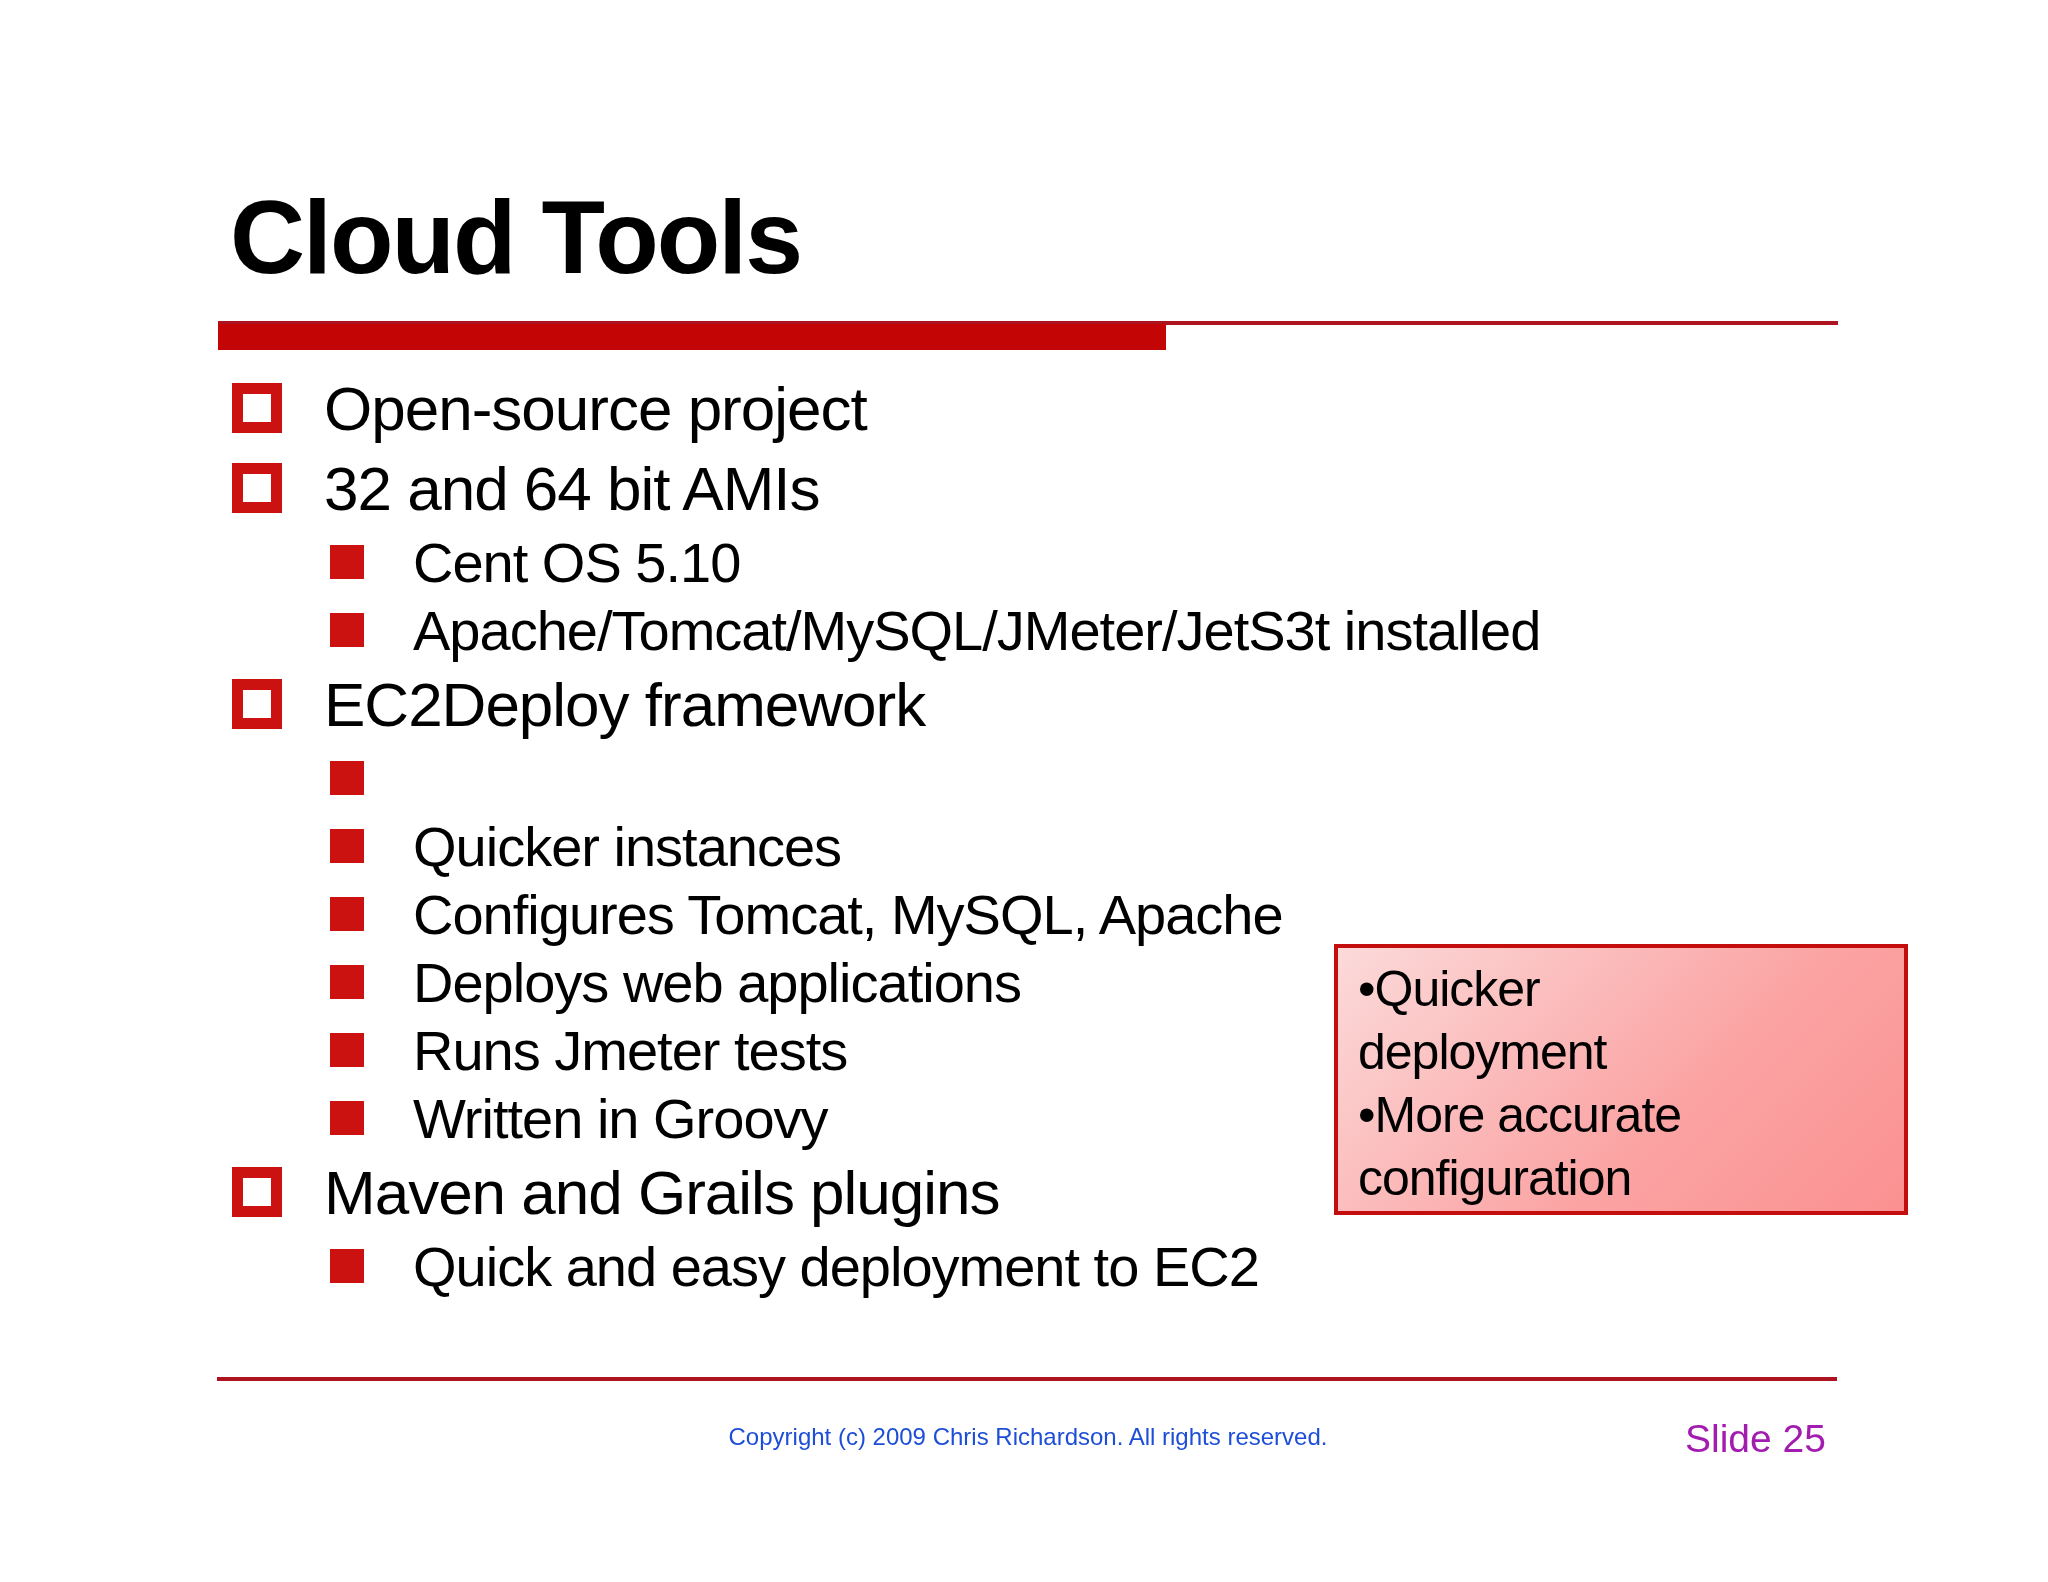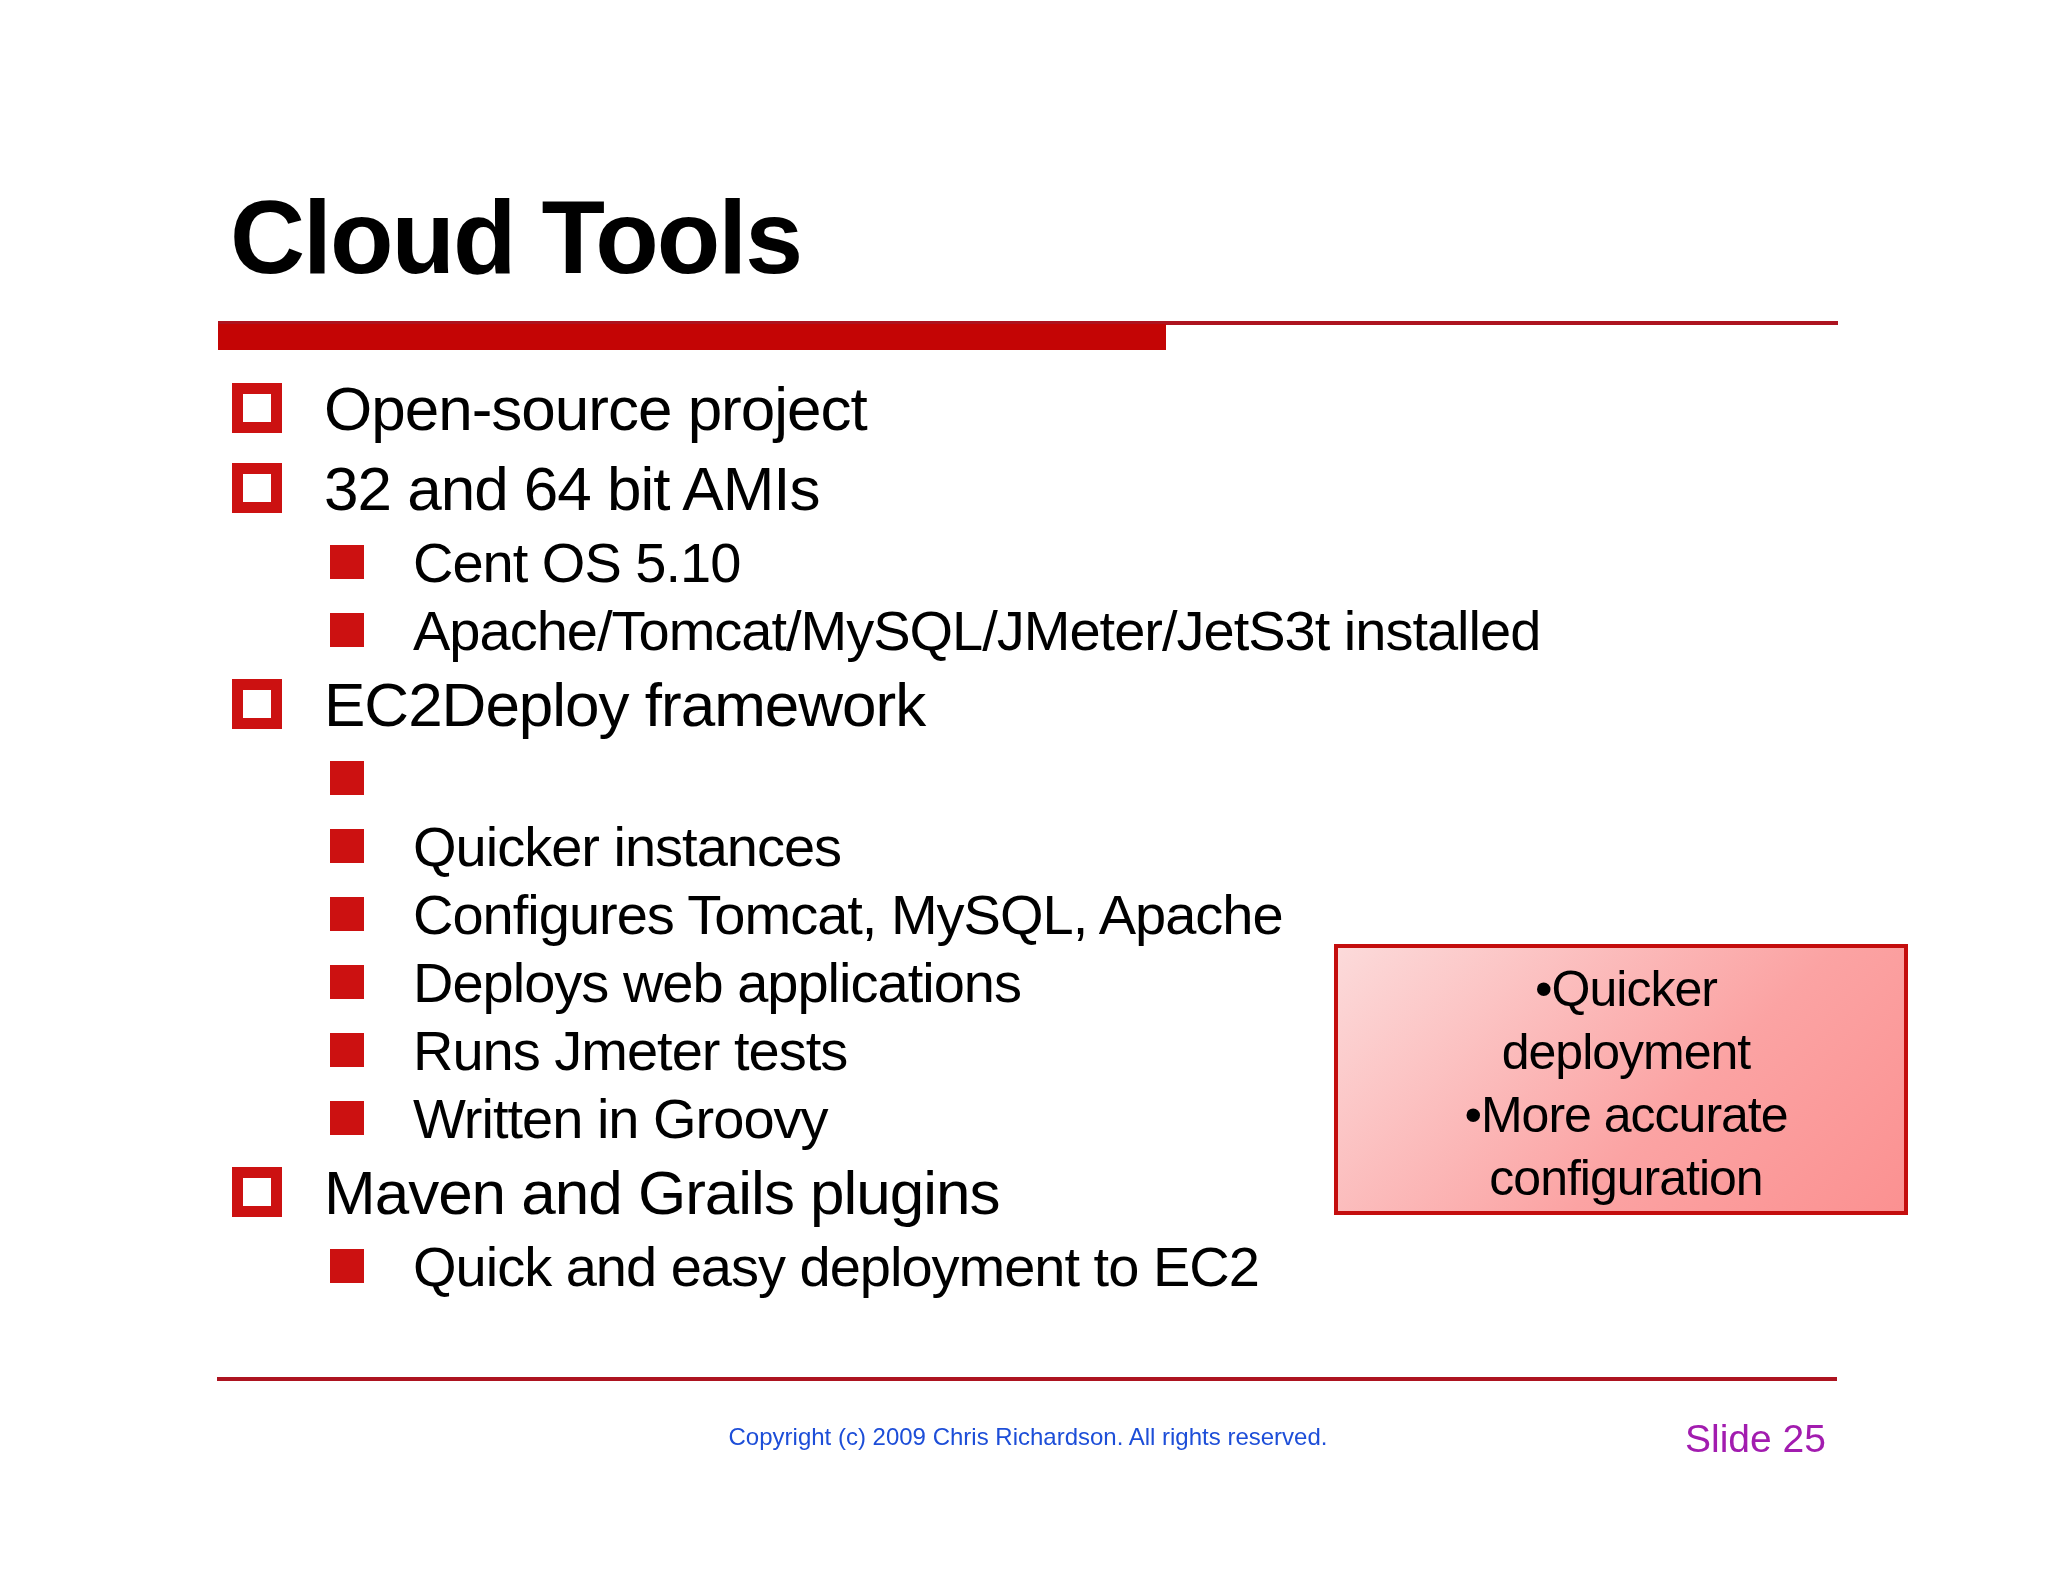--- a/index.html
+++ b/index.html
@@ -37,21 +37,21 @@
     background:#cc1111; margin:0 49px 0 112px;
   }
   .btext { white-space:nowrap; }
   .callout {
     position:absolute; left:1334px; top:944px; width:574px; height:271px;
     box-sizing:border-box; border:4px solid #c40d0d;
     background:linear-gradient(135deg, #fcdada 0%, #fba3a3 60%, #fb9191 100%);
     padding:10px 10px 0 20px;
     font-size:50px; line-height:63px; letter-spacing:-1px; color:#000;
   }
-  .callout .cline { white-space:nowrap;text-align:center; }
+  .callout .cline { white-space:nowrap; }
   .rule-footer {
     position:absolute; left:217px; top:1377px; width:1620px; height:4px;
     background:#ad1420;
   }
   .copyright {
     position:absolute; left:218px; top:1422px; width:1620px;
     text-align:center; font-size:24px; line-height:30px; color:#1d4ed8;
   }
   .slide-number {
     position:absolute; left:1685px; top:1418px;

